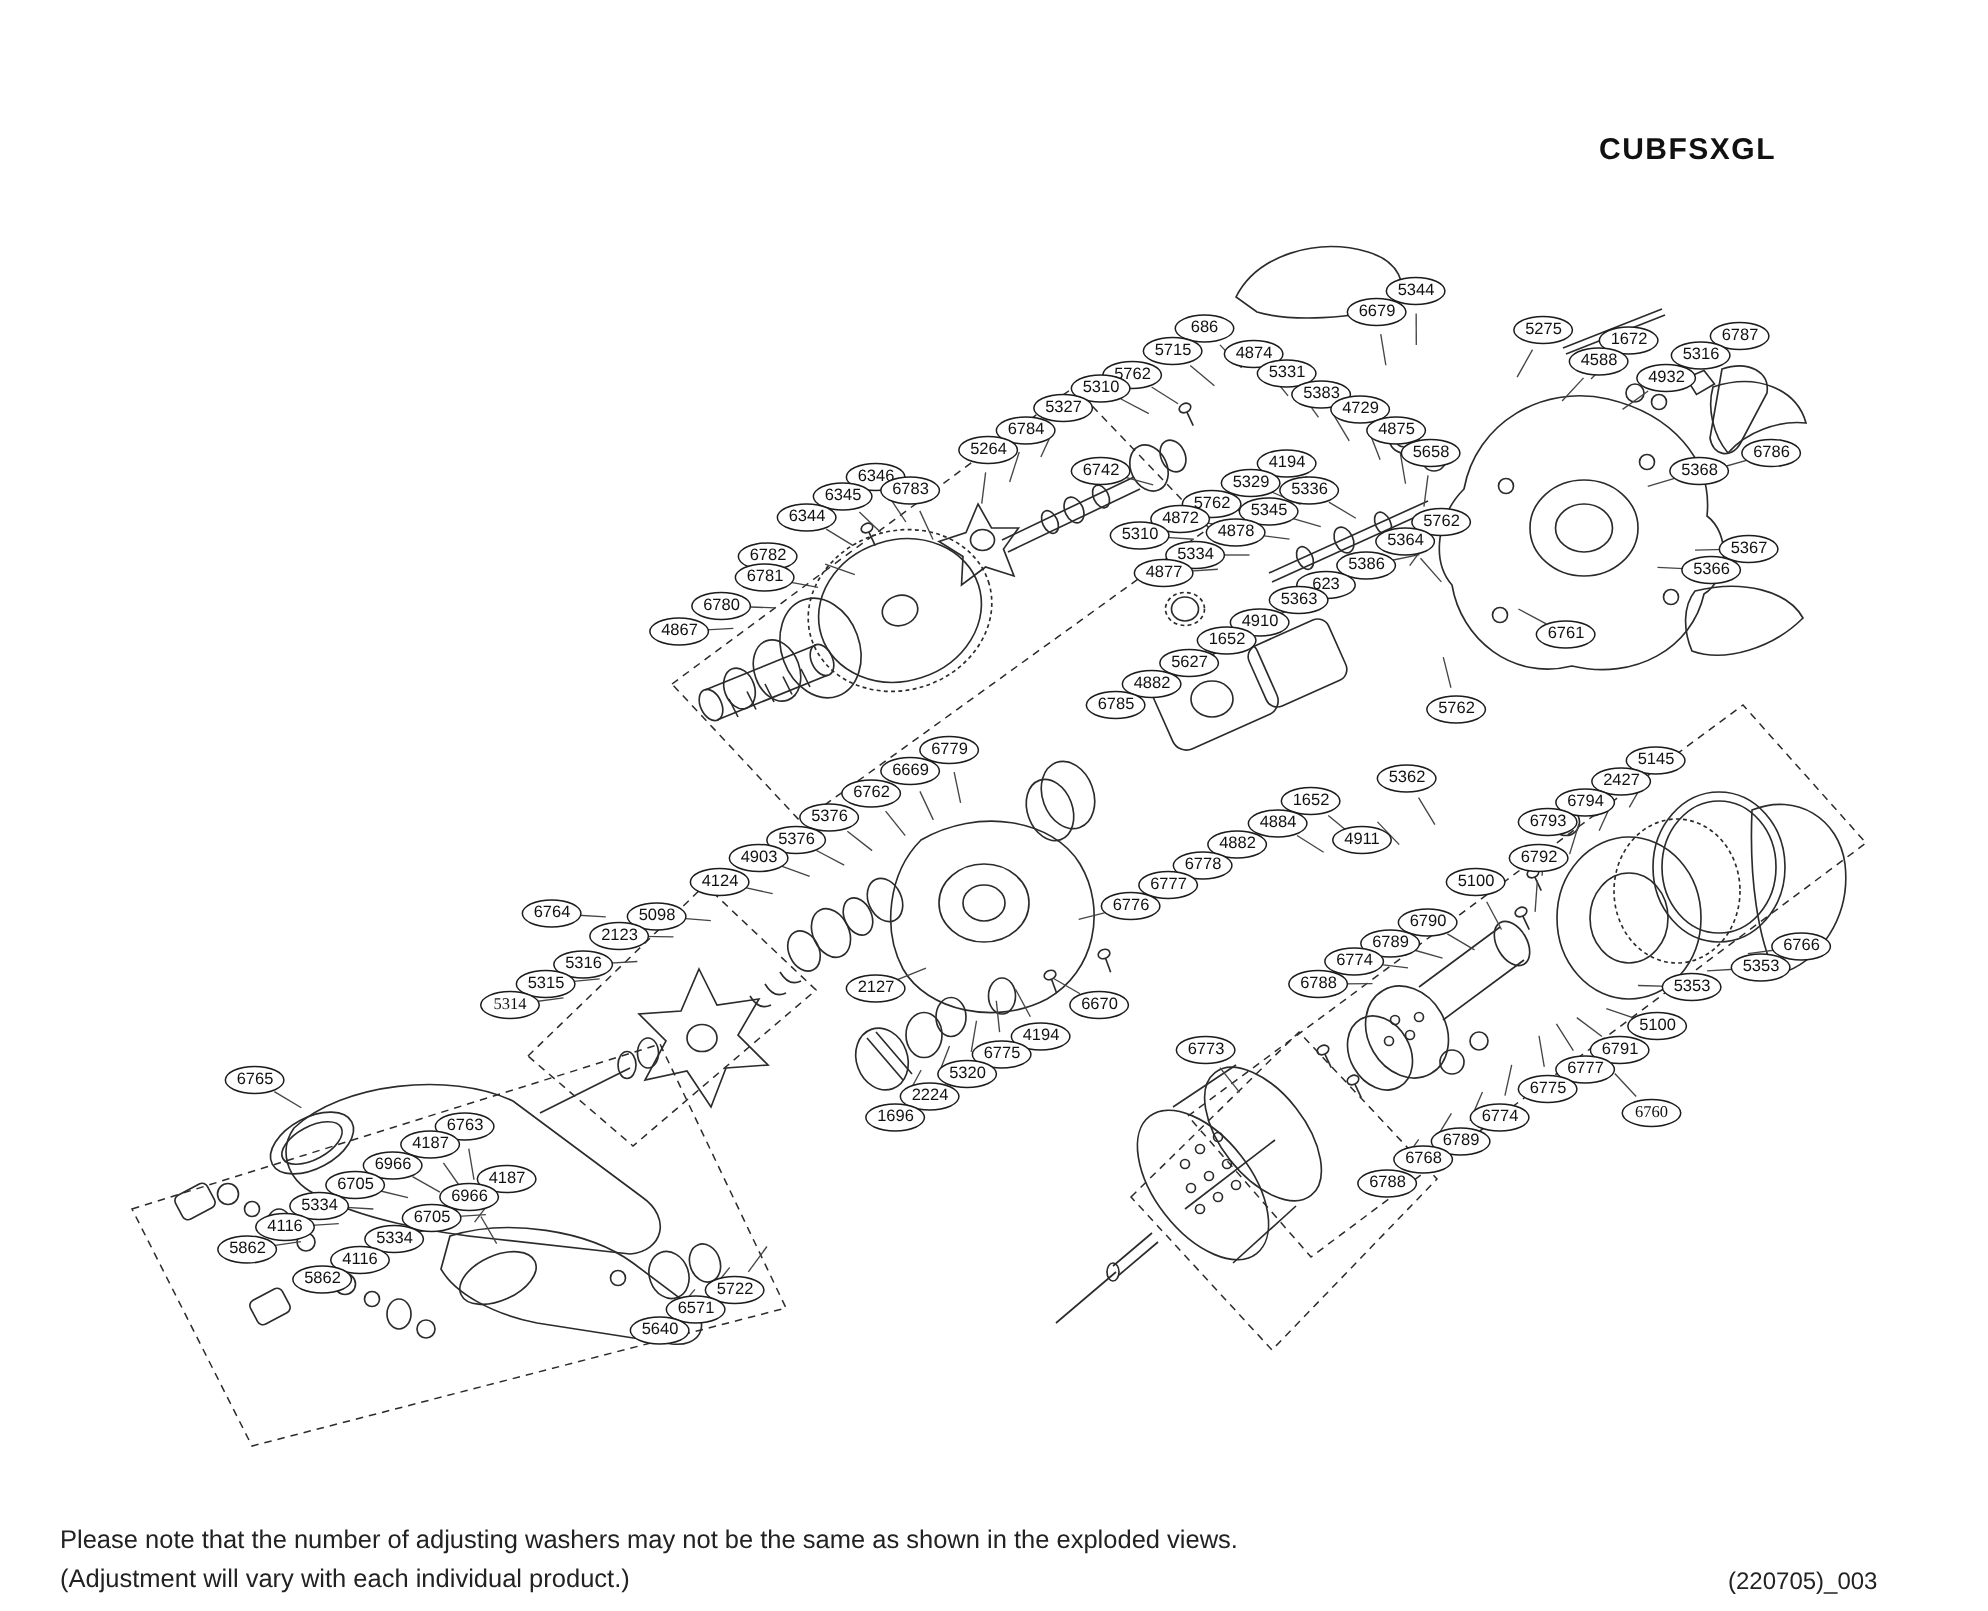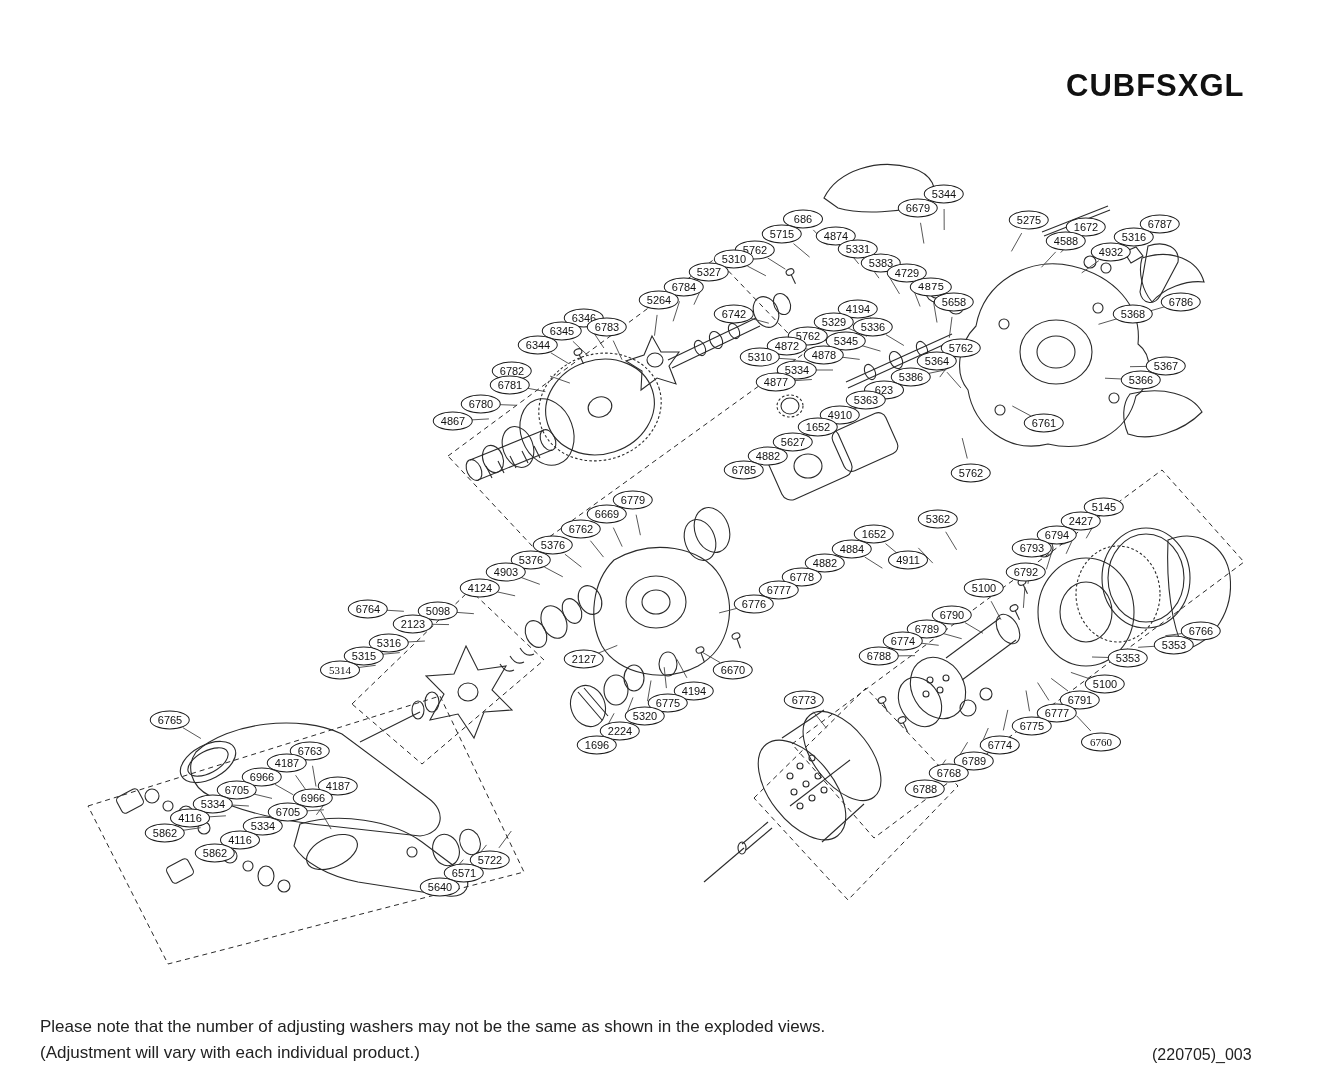--- a/index.html
+++ b/index.html
@@ -1,18 +1,18 @@
 <!DOCTYPE html>
 <html><head>
 <meta charset="utf-8">
 <style>
   html,body{margin:0;padding:0;background:#fff;}
   #page{position:relative;width:1325px;height:1074px;background:#fff;overflow:hidden;
         font-family:"Liberation Sans",sans-serif;color:#111;}
-  #page-title{position:absolute;left:1066px;top:68px;font-size:31px;font-weight:bold;
+  #page-title{position:absolute;left:1066px;top:89px;font-size:20px;font-weight:bold;
         letter-spacing:1px;white-space:nowrap;}
   #art,#leader-svg{position:absolute;left:0;top:0;}
   #art{z-index:1;}
   #leader-svg{z-index:2;}
   #labels-layer{position:absolute;left:0;top:0;width:100%;height:100%;z-index:3;pointer-events:none;}
   .part-label{position:absolute;transform:translate(-50%,-50%);border:1.4px solid #1c1c1c;
         border-radius:50%;background:#fff;padding:3px 7px;font-size:11px;line-height:1;
         min-width:24px;text-align:center;white-space:nowrap;color:#111;}
   #footer{position:absolute;left:40px;top:1014px;font-size:17px;line-height:26px;color:#222;}
   #doc-code{position:absolute;left:1152px;top:1046px;font-size:16px;color:#222;}
@@ -371,21 +371,21 @@
       <div class="part-label" style="left: 1134px; top: 237px;">5316</div>
       <div class="part-label" style="left: 1066px; top: 241px;">4588</div>
       <div class="part-label" style="left: 858px; top: 249px;">5331</div>
       <div class="part-label" style="left: 755px; top: 250px;">5762</div>
       <div class="part-label" style="left: 1111px; top: 252px;">4932</div>
       <div class="part-label" style="left: 734px; top: 259px;">5310</div>
       <div class="part-label" style="left: 881px; top: 263px;">5383</div>
       <div class="part-label" style="left: 709px; top: 272px;">5327</div>
       <div class="part-label" style="left: 907px; top: 273px;">4729</div>
       <div class="part-label" style="left: 684px; top: 287px;">6784</div>
-      <div class="part-label" style="left: 931px; top: 287px; font-family: Liberation Mono, monospace;">4875</div>
+      <div class="part-label" style="left: 931px; top: 287px;">4875</div>
       <div class="part-label" style="left: 659px; top: 300px;">5264</div>
       <div class="part-label" style="left: 954px; top: 302px;">5658</div>
       <div class="part-label" style="left: 1181px; top: 302px;">6786</div>
       <div class="part-label" style="left: 858px; top: 309px;">4194</div>
       <div class="part-label" style="left: 734px; top: 314px;">6742</div>
       <div class="part-label" style="left: 1133px; top: 314px;">5368</div>
       <div class="part-label" style="left: 584px; top: 318px;">6346</div>
       <div class="part-label" style="left: 834px; top: 322px;">5329</div>
       <div class="part-label" style="left: 607px; top: 327px;">6783</div>
       <div class="part-label" style="left: 873px; top: 327px;">5336</div>

